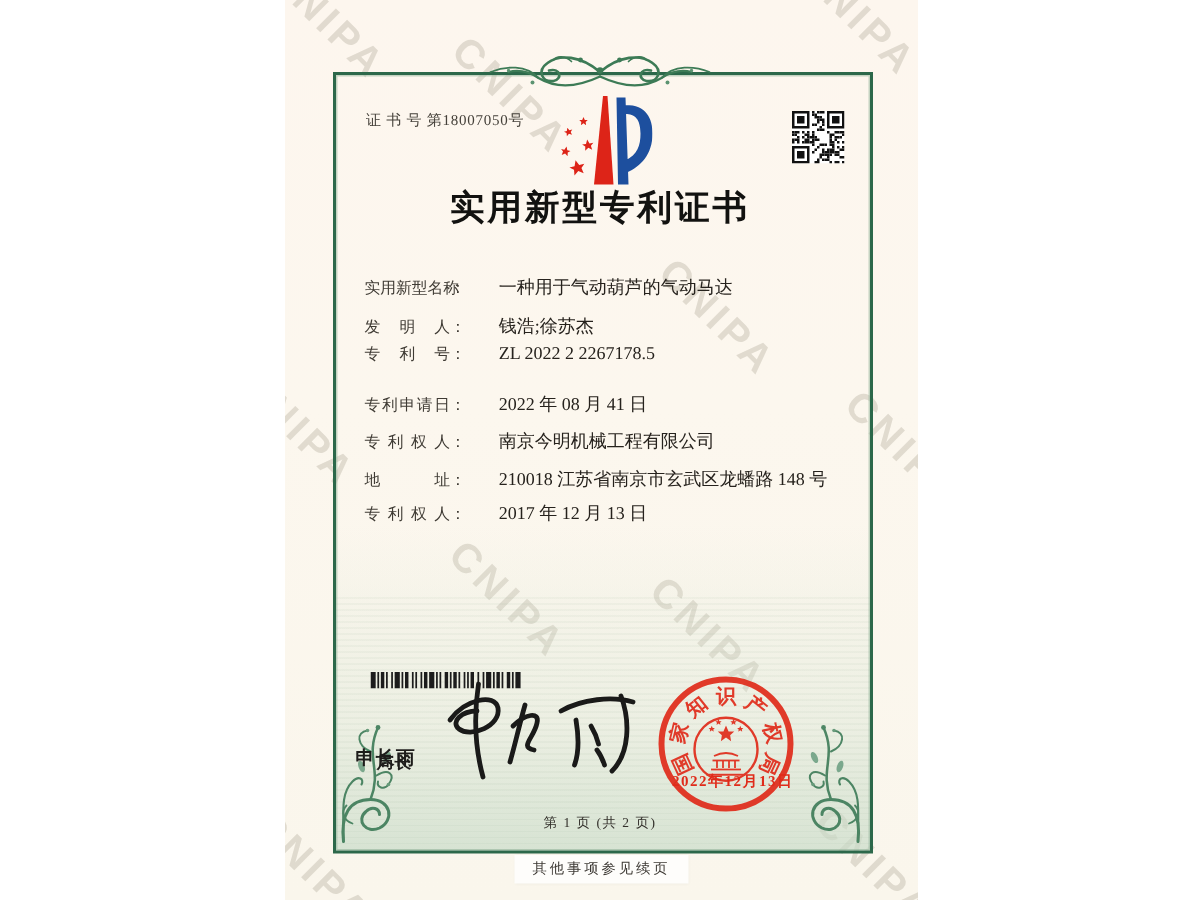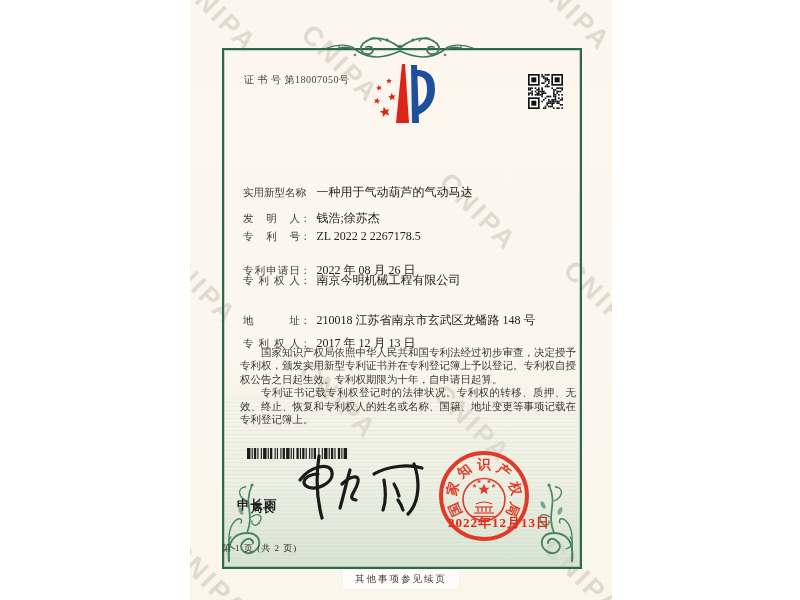--- a/index.html
+++ b/index.html
@@ -28,39 +28,39 @@
   .logo{position:absolute;left:175px;top:61px;z-index:4;}
   .qr{position:absolute;left:338px;top:74px;z-index:4;}
   .title{position:absolute;left:32px;top:123px;width:356px;text-align:center;z-index:4;
          font-size:23px;font-weight:bold;color:#121210;letter-spacing:2px;}
   
   .fields{position:absolute;left:53px;top:182px;width:340px;z-index:4;}
   .frow{position:absolute;left:0;white-space:nowrap;}
   .flabel{display:inline-block;width:57px;font-size:10.5px;color:#3f3b34;
           text-align:justify;text-align-last:justify;vertical-align:baseline;}
   .fcolon{font-size:10.5px;color:#3f3b34;}
-  .fvalue{font-size:12px;color:#26221d;margin-left:6px;}
+  .fvalue{font-size:12px;color:#26221d;margin-left:22px;}
   .pair2{position:absolute;left:177px;top:0;white-space:nowrap;}
   
   .bodytext{position:absolute;left:50px;top:346px;width:336px;z-index:4;}
   .bodytext p{margin:0;font-size:10.5px;line-height:13.4px;color:#3c3833;
               text-align:justify;text-indent:21px;}
   
   .barcode{position:absolute;left:57px;top:448px;z-index:4;}
   .director-title{position:absolute;left:61px;top:478px;z-index:4;
         font-family:Liberation Serif, serif;font-weight:bold;
         font-size:11px;color:#1d1c1a;letter-spacing:1px;margin-top:23px;}
   .director-name{position:absolute;left:47px;top:497px;z-index:4;
         font-family:Liberation Serif, serif;font-weight:bold;
         font-size:12.5px;color:#1d1c1a;letter-spacing:1px;}
   .signature{position:absolute;left:96px;top:450px;z-index:5;}
   .seal{position:absolute;left:248px;top:450px;z-index:5;opacity:0.92;}
   .seal-date{position:absolute;left:258px;top:514px;z-index:6;font-weight:bold;
-        font-size:13px;color:#e02b1a;letter-spacing:1px;white-space:nowrap;}
-  .pagenum{position:absolute;left:32px;top:542px;width:356px;z-index:4;
+        font-size:10px;color:#e02b1a;letter-spacing:1px;white-space:nowrap;}
+  .pagenum{position:absolute;left:32px;top:542px;width:356px;text-align:center;z-index:4;
         font-size:9px;color:#33302b;letter-spacing:1px;}
   .footnote{position:absolute;left:50%;top:570px;transform:translateX(-50%);z-index:4;
         background:#fefdfb;padding:3px 12px;font-size:9.5px;color:#3c3833;
         letter-spacing:2px;box-shadow:0 0 2px rgba(0,0,0,0.05);white-space:nowrap;}
 </style>
 </head>
 <body>
 
 <div class="stage">
   <div class="paper">
@@ -268,49 +268,46 @@
         <rect x="1" y="1" width="5" height="5" fill="#fff"></rect>
         <rect x="2" y="2" width="3" height="3" fill="#111"></rect>
         <rect x="14" y="0" width="7" height="7" fill="#111"></rect>
         <rect x="15" y="1" width="5" height="5" fill="#fff"></rect>
         <rect x="16" y="2" width="3" height="3" fill="#111"></rect>
         <rect x="0" y="14" width="7" height="7" fill="#111"></rect>
         <rect x="1" y="15" width="5" height="5" fill="#fff"></rect>
         <rect x="2" y="16" width="3" height="3" fill="#111"></rect>
       </svg>
 
+    <div class="title">实用新型专利证书</div>
 
     <div class="fields">
       <div class="frow" style="top:0">
         <span class="flabel">实用新型名称</span><span class="fcolon">：</span><span class="fvalue">一种用于气动葫芦的气动马达</span>
       </div>
       <div class="frow" style="top:26px">
         <span class="flabel">发明人</span><span class="fcolon">：</span><span class="fvalue">钱浩;徐苏杰</span>
       </div>
       <div class="frow" style="top:44px">
         <span class="flabel">专利号</span><span class="fcolon">：</span><span class="fvalue">ZL 2022 2 2267178.5</span>
       </div>
       <div class="frow" style="top:78px">
-        <span class="flabel">专利申请日</span><span class="fcolon">：</span><span class="fvalue">2022 年 08 月 26 日</span>
-      </div>
-      <div class="frow" style="top:88px">
+        <span class="flabel">专利申请日</span><span class="fcolon">：</span><span class="fvalue">2022 年 08 月 41 日</span>
+      </div>
+      <div class="frow" style="top:103px">
         <span class="flabel">专利权人</span><span class="fcolon">：</span><span class="fvalue">南京今明机械工程有限公司</span>
       </div>
       <div class="frow" style="top:128px">
         <span class="flabel">地址</span><span class="fcolon">：</span><span class="fvalue">210018 江苏省南京市玄武区龙蟠路 148 号</span>
       </div>
       <div class="frow" style="top:151px">
         <span class="flabel">专利权人</span><span class="fcolon">：</span><span class="fvalue">2017 年 12 月 13 日</span>
       </div>
     </div>
 
-    <div class="bodytext">
-      <p>国家知识产权局依照中华人民共和国专利法经过初步审查，决定授予专利权，颁发实用新型专利证书并在专利登记簿上予以登记。专利权自授权公告之日起生效。专利权期限为十年，自申请日起算。</p>
-      <p>专利证书记载专利权登记时的法律状况。专利权的转移、质押、无效、终止、恢复和专利权人的姓名或名称、国籍、地址变更等事项记载在专利登记簿上。</p>
-    </div>
 
     <svg class="barcode" id="barcode" width="112" height="11" viewBox="0 0 112 11">
         <rect x="0" y="0" width="3.4499999999999997" height="11" fill="#1c1c1c"></rect>
         <rect x="4.6" y="0" width="1.15" height="11" fill="#1c1c1c"></rect>
         <rect x="6.9" y="0" width="2.3" height="11" fill="#1c1c1c"></rect>
         <rect x="10.35" y="0" width="1.15" height="11" fill="#1c1c1c"></rect>
         <rect x="13.8" y="0" width="1.15" height="11" fill="#1c1c1c"></rect>
         <rect x="16.1" y="0" width="3.4499999999999997" height="11" fill="#1c1c1c"></rect>
         <rect x="20.7" y="0" width="1.15" height="11" fill="#1c1c1c"></rect>
         <rect x="22.999999999999996" y="0" width="2.3" height="11" fill="#1c1c1c"></rect>

